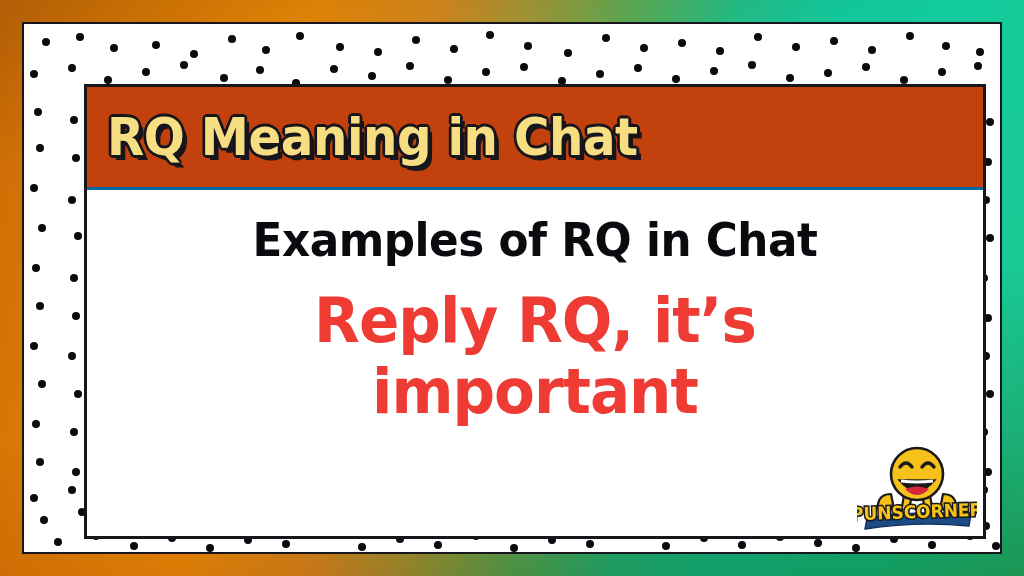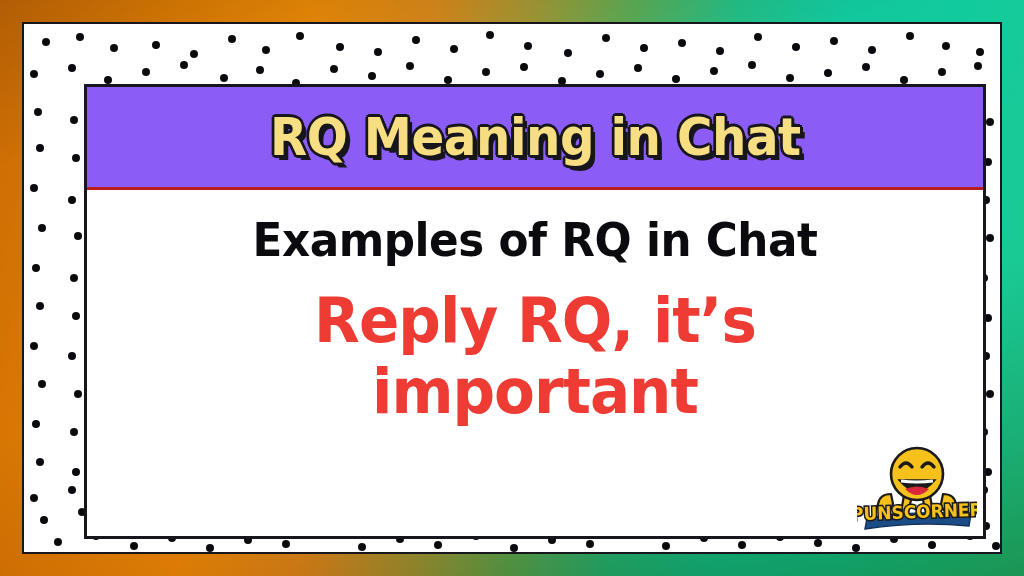--- a/index.html
+++ b/index.html
@@ -88,25 +88,25 @@
     display: flex;
     flex-direction: column;
     overflow: hidden;
   }
 
   
   #title-bar {
     position: relative;
     height: 100px;
     flex: 0 0 100px;
-    background: #8b5cf6;
-    border-bottom: 3px solid #b91c1c;
+    background: #c2410c;
+    border-bottom: 3px solid #0369a1;
     display: flex;
     align-items: center;
-    justify-content: center;
+    justify-content: flex-start;
   }
   #title-text {
     font-family: "DejaVu Sans", sans-serif;
     font-weight: bold;
     font-size: 52px;
     line-height: 1;
     letter-spacing: -0.5px;
     color: #f7de82;
     transform: scaleX(0.93);
     text-shadow:

